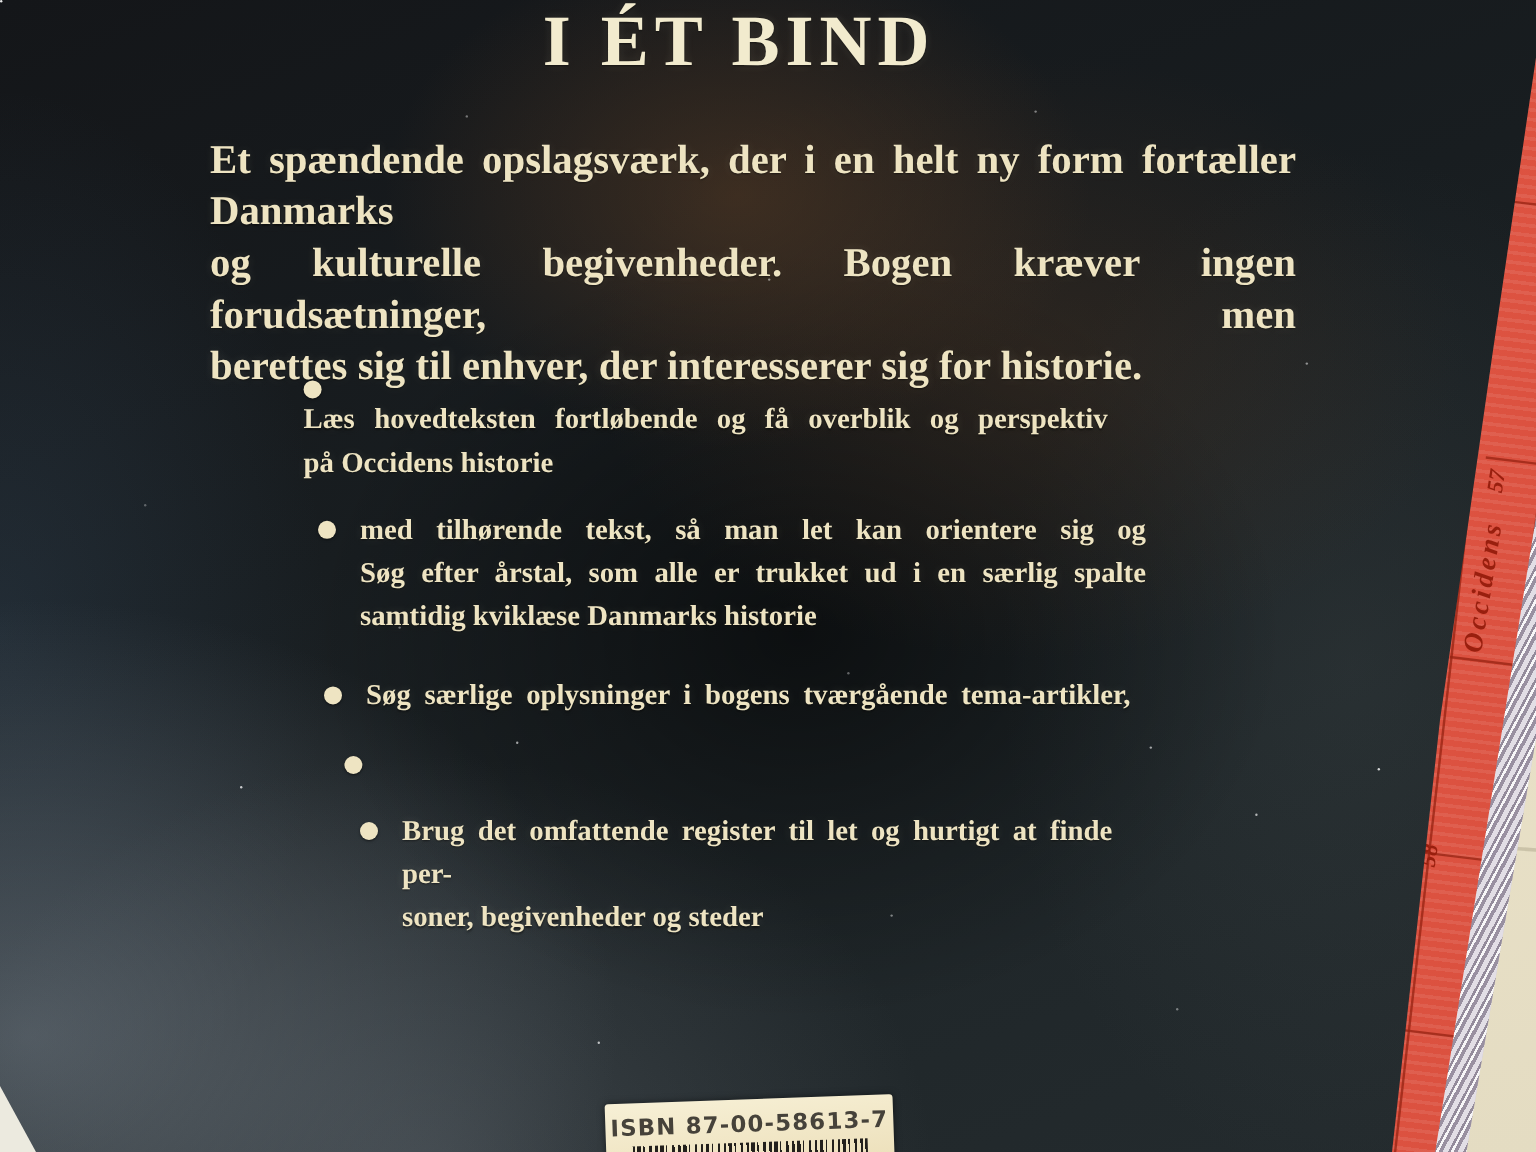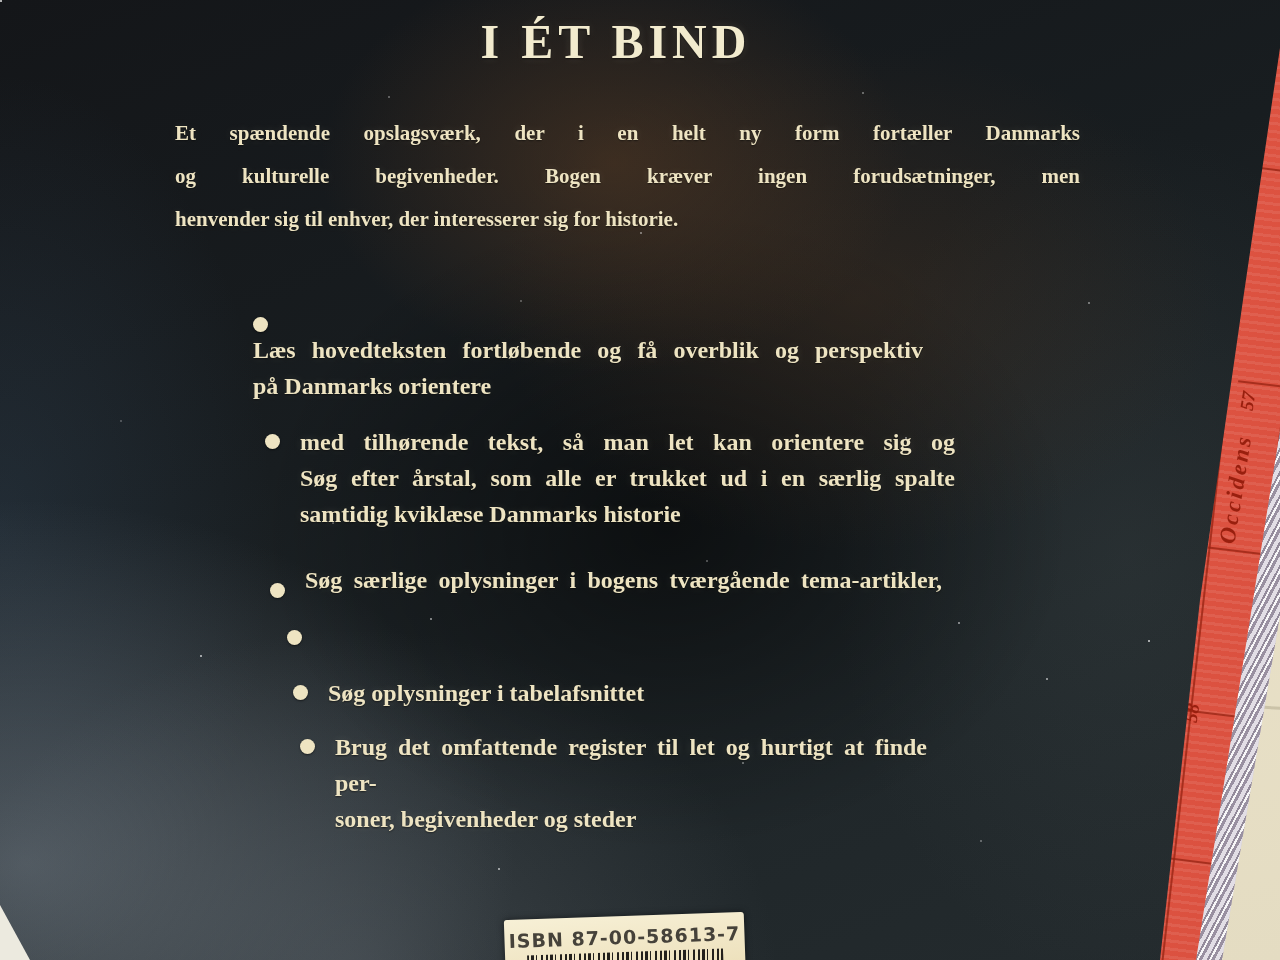--- a/index.html
+++ b/index.html
@@ -52,23 +52,23 @@
       332px 522px 0 rgba(255,255,255,.4),1088px 302px 0 rgba(255,255,255,.5),
       862px 92px 0 rgba(255,255,255,.45),1148px 640px 0 rgba(255,255,255,.8),
       520px 300px 0 rgba(255,255,255,.35),388px 96px 0 rgba(255,255,255,.4),
       250px 180px 0 rgba(255,255,255,.3),706px 560px 0 rgba(255,255,255,.35),
       980px 840px 0 rgba(255,255,255,.4),120px 420px 0 rgba(255,255,255,.3);}
   .corner-light{position:absolute;inset:0;background:#eceadf;
     clip-path:polygon(0 905px,30px 960px,0 960px);}
 
   
   .cream{color:#eee4c2;font-weight:bold;text-shadow:0 1px 2px rgba(0,0,0,.55),0 0 8px rgba(238,228,194,.12);}
-  .cover-title{position:absolute;top:14px;left:0;width:1232px;text-align:center;
-               font-size:48px;letter-spacing:5px;color:#f2ebce;}
-  .intro{position:absolute;left:175px;top:112px;width:905px;font-size:21px;line-height:43px;}
+  .cover-title{position:absolute;top:0;left:0;width:1232px;text-align:center;
+               font-size:60px;letter-spacing:5px;color:#f2ebce;}
+  .intro{position:absolute;left:175px;top:112px;width:905px;font-size:34px;line-height:43px;}
   .pline{white-space:nowrap;}
   .just{white-space:normal;text-align:justify;text-align-last:justify;text-justify:inter-word;}
   .bullets{position:absolute;left:253px;top:307px;width:740px;font-size:24px;line-height:36px;}
   .bullet-item{display:flex;}
   .bdot{flex:0 0 15px;width:15px;height:15px;margin:10px 20px 0 0;border-radius:50%;
         background:#eee4c2;box-shadow:0 1px 2px rgba(0,0,0,.5);}
   .btext{}
   .bline{white-space:nowrap;}
   .bline.just{white-space:normal;}
 
@@ -108,53 +108,47 @@
   </div>
 
   <div class="cover">
     <div class="specks"></div>
 
     <div class="cover-title cream">I ÉT BIND</div>
 
     <div class="intro cream">
         <div class="pline just">Et spændende opslagsværk, der i en helt ny form fortæller Danmarks</div>
         <div class="pline just">og kulturelle begivenheder. Bogen kræver ingen forudsætninger, men</div>
-        <div class="pline">henvender sig til enhver, der interesserer sig for historie.</div>
+        <div class="pline">berettes sig til enhver, der interesserer sig for historie.</div>
       </div>
 
     <div class="bullets cream">
         <div class="bullet-item" style="margin-left: 0px; margin-bottom: 20px; flex-direction: column;">
           <span class="bdot"></span>
           <div class="btext" style="width: 670px;">
             <div class="bline just">Læs hovedteksten fortløbende og få overblik og perspektiv</div>
-            <div class="bline">på Danmarks orientere</div>
+            <div class="bline">på Occidens historie</div>
           </div>
         </div>
         <div class="bullet-item" style="margin-left: 12px; margin-bottom: 30px;">
           <span class="bdot"></span>
           <div class="btext" style="width: 655px;">
             <div class="bline just">med tilhørende tekst, så man let kan orientere sig og</div>
             <div class="bline just">Søg efter årstal, som alle er trukket ud i en særlig spalte</div>
             <div class="bline">samtidig kviklæse Danmarks historie</div>
           </div>
         </div>
-        <div class="bullet-item" style="margin-left: 17px; margin-bottom: 22px; align-items: flex-end;">
+        <div class="bullet-item" style="margin-left: 17px; margin-bottom: 22px;">
           <span class="bdot"></span>
           <div class="btext" style="width: 637px;">
             <div class="bline just">Søg særlige oplysninger i bogens tværgående tema-artikler,</div>
           </div>
         </div>
         <div class="bullet-item" style="margin-left: 34px; margin-bottom: 30px;">
           <span class="bdot"></span>
-        </div>
-        <div class="bullet-item" style="margin-left: 40px; margin-bottom: 18px;">
-          <span class="bdot"></span>
-          <div class="btext" style="width: 600px;">
-            <div class="bline">Søg oplysninger i tabelafsnittet</div>
-          </div>
         </div>
         <div class="bullet-item" style="margin-left: 47px; margin-bottom: 14px; font-family: Liberation Serif, serif;">
           <span class="bdot"></span>
           <div class="btext" style="width: 592px;">
             <div class="bline just">Brug det omfattende register til let og hurtigt at finde per-</div>
             <div class="bline">soner, begivenheder og steder</div>
           </div>
         </div>
       </div>
 

